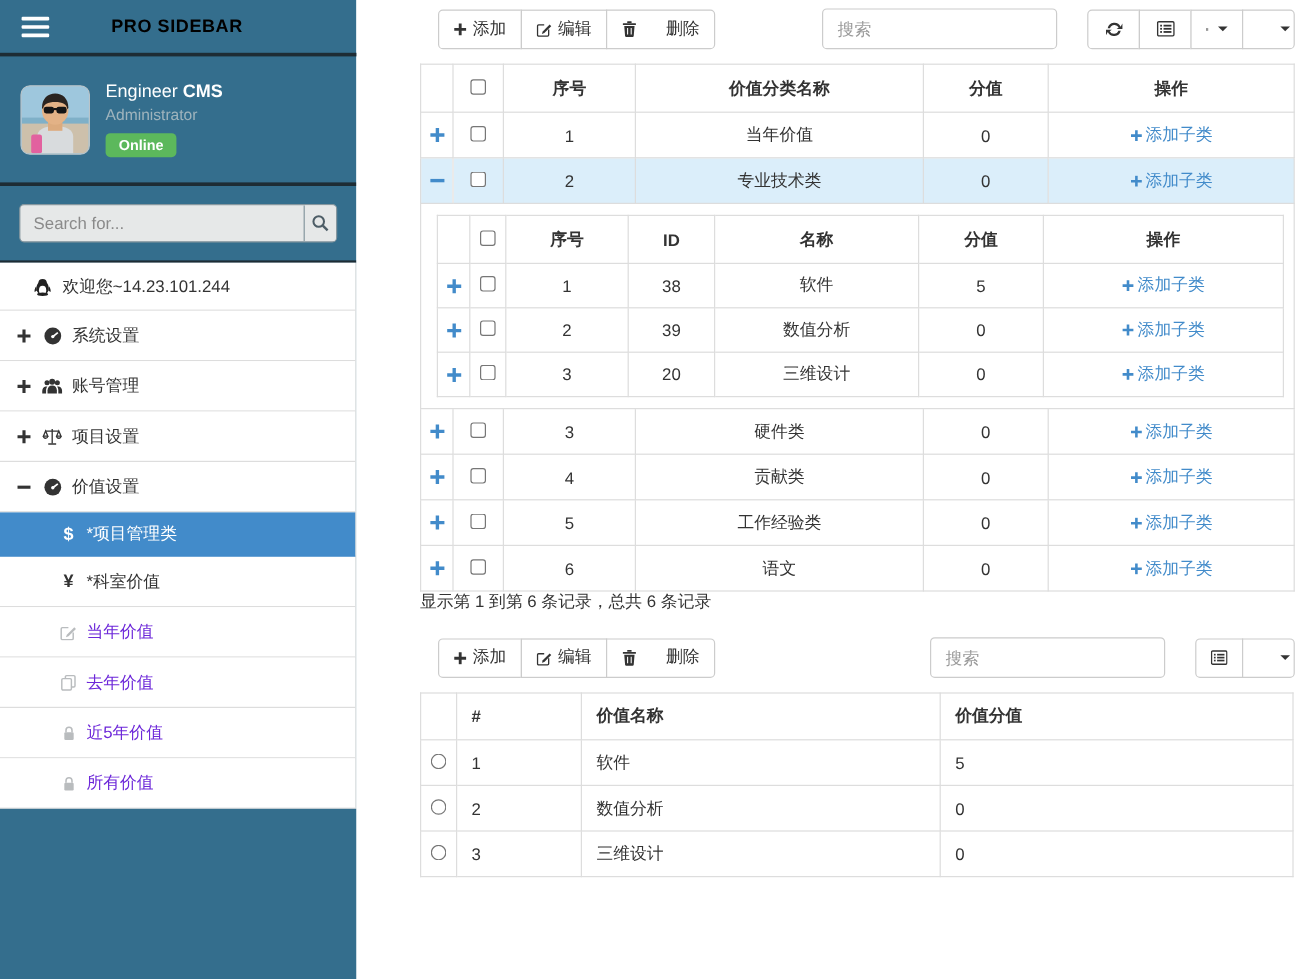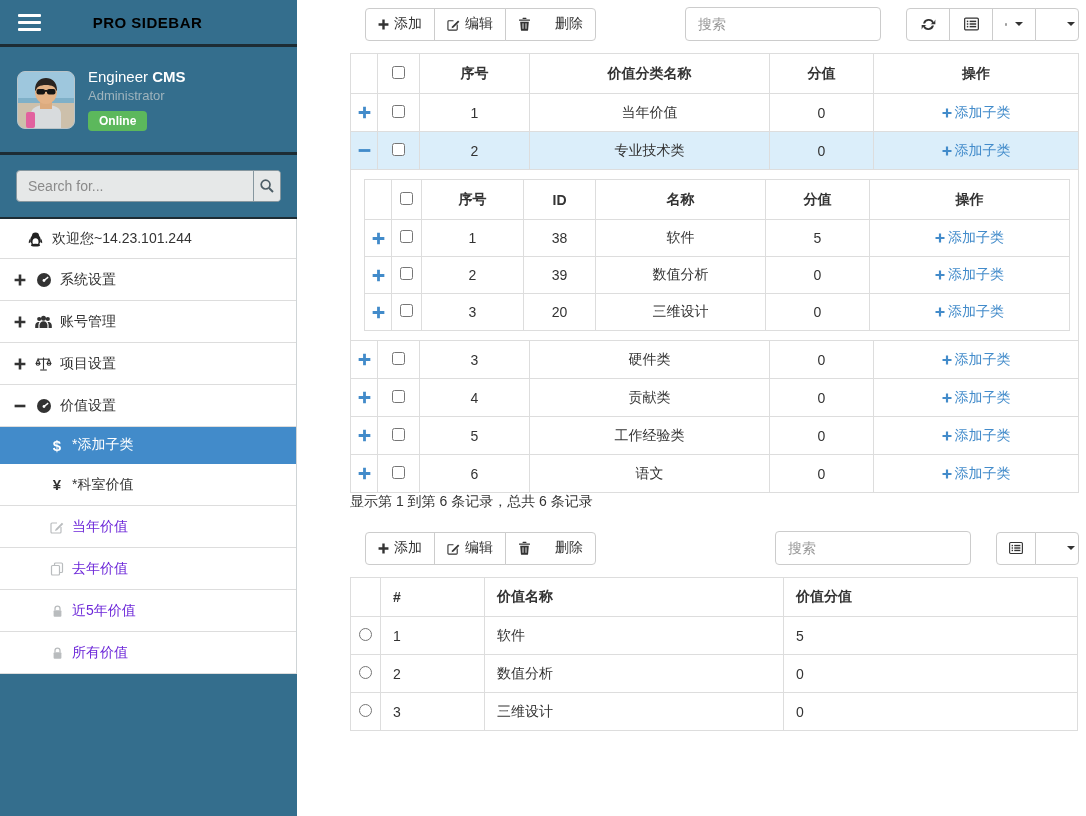--- a/index.html
+++ b/index.html
@@ -216,21 +216,21 @@
             <circle cx="8" cy="8" r="7" fill="#333"></circle>
             <line x1="8" y1="8.5" x2="12.2" y2="5.2" stroke="#fff" stroke-width="1.5"></line>
             <circle cx="8" cy="8.5" r="1.4" fill="#fff"></circle>
           </svg>
         </span>
       <span class="mi-label">价值设置</span>
     </div>
 
     <div class="menu-item sub active">
       <span class="mi-icon">$</span>
-      <span class="mi-label">*添加子类</span>
+      <span class="mi-label">*项目管理类</span>
     </div>
 
     <div class="menu-item sub">
       <span class="mi-icon">¥</span>
       <span class="mi-label">*科室价值</span>
     </div>
 
     <div class="menu-item sub disabled">
       <span class="mi-icon">
           <svg width="14" height="14" viewBox="0 0 14 14">

